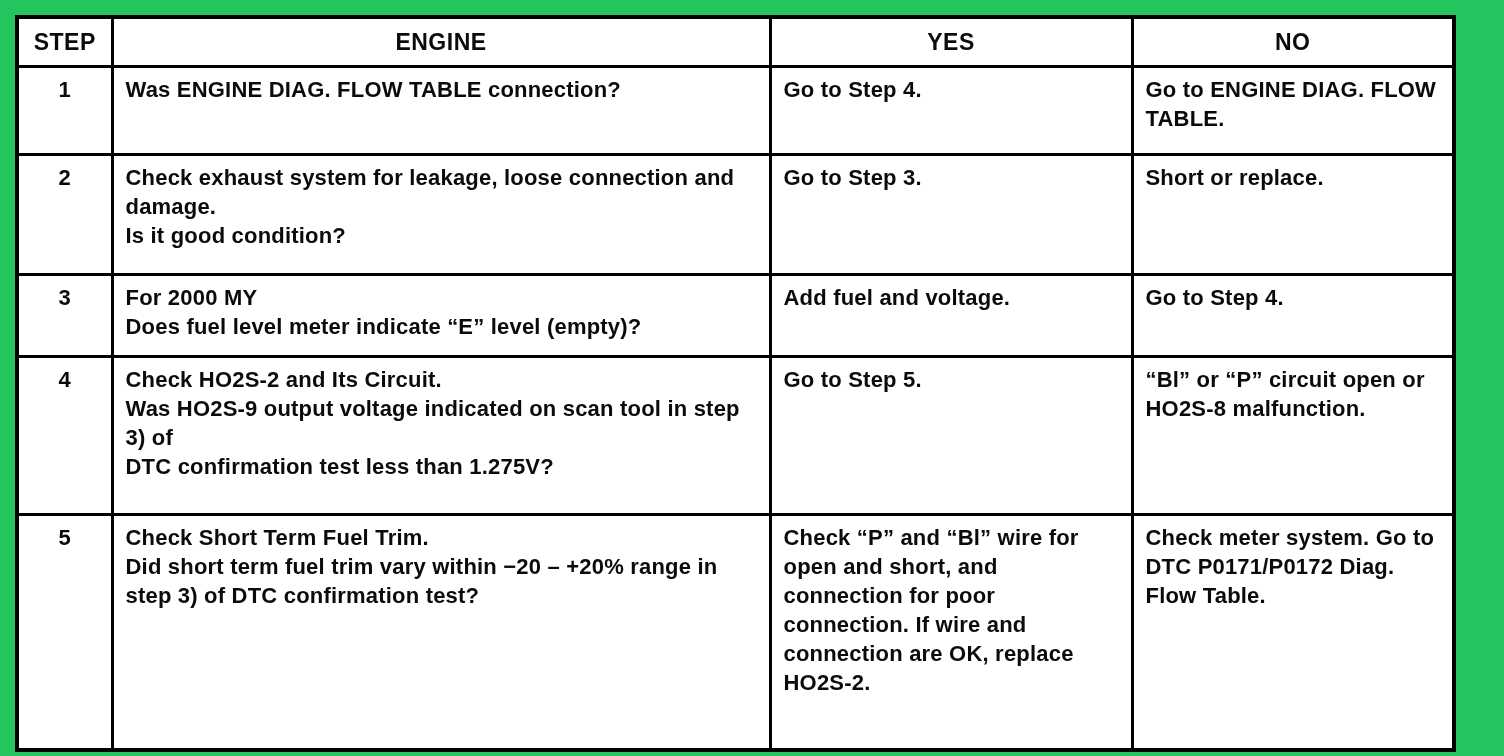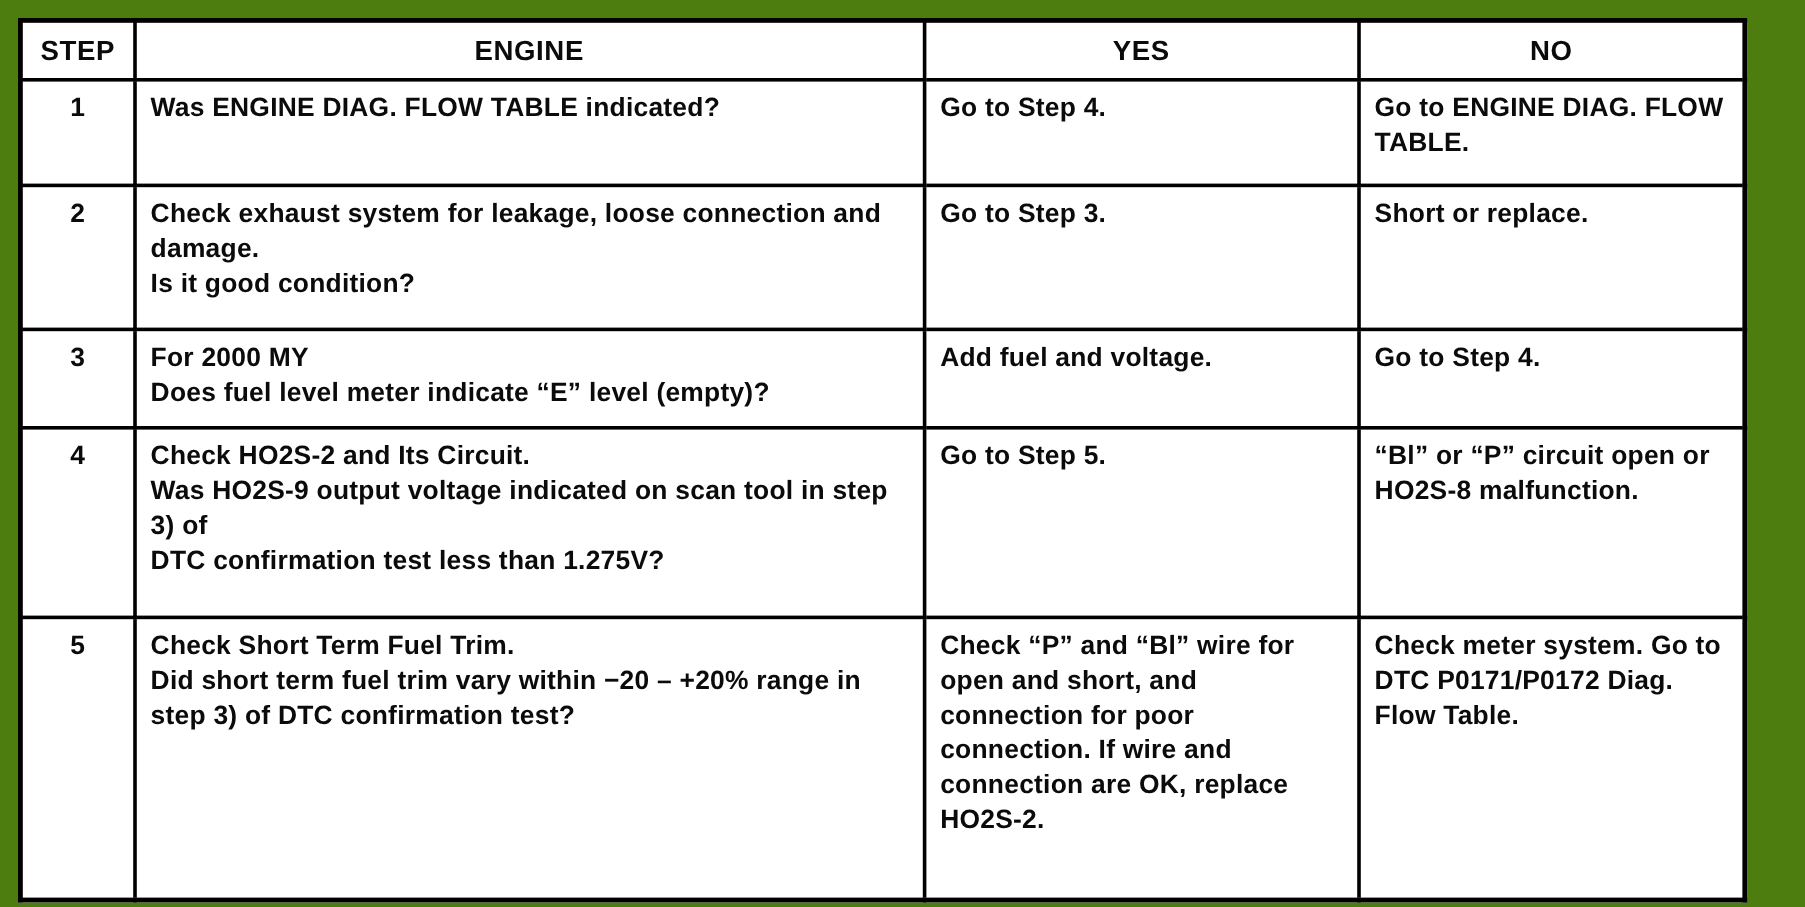--- a/index.html
+++ b/index.html
@@ -7,21 +7,21 @@
     padding: 0;
     background: #ffffff;
     width: 1504px;
     height: 756px;
     overflow: hidden;
   }
   .page {
     position: relative;
     width: 1504px;
     height: 756px;
-    background: #4d7c0f;
+    background: #22c55e;
     font-family: "Liberation Sans", "DejaVu Sans", sans-serif;
     color: #0b0b0b;
   }
   table.diag {
     position: absolute;
     left: 15px;
     top: 15px;
     width: 1437px;
     height: 725px;
     border-collapse: collapse;
@@ -83,21 +83,21 @@
       <tr>
         <th>STEP</th>
         <th>ENGINE</th>
         <th>YES</th>
         <th>NO</th>
       </tr>
     </thead>
     <tbody>
       <tr class="r1">
         <td class="step">1</td>
-        <td>Was ENGINE DIAG. FLOW TABLE indicated?</td>
+        <td>Was ENGINE DIAG. FLOW TABLE connection?</td>
         <td>Go to Step 4.</td>
         <td>Go to ENGINE DIAG. FLOW TABLE.</td>
       </tr>
       <tr class="r2">
         <td class="step">2</td>
         <td>Check exhaust system for leakage, loose connection and damage.
 Is it good condition?</td>
         <td>Go to Step 3.</td>
         <td>Short or replace.</td>
       </tr>

